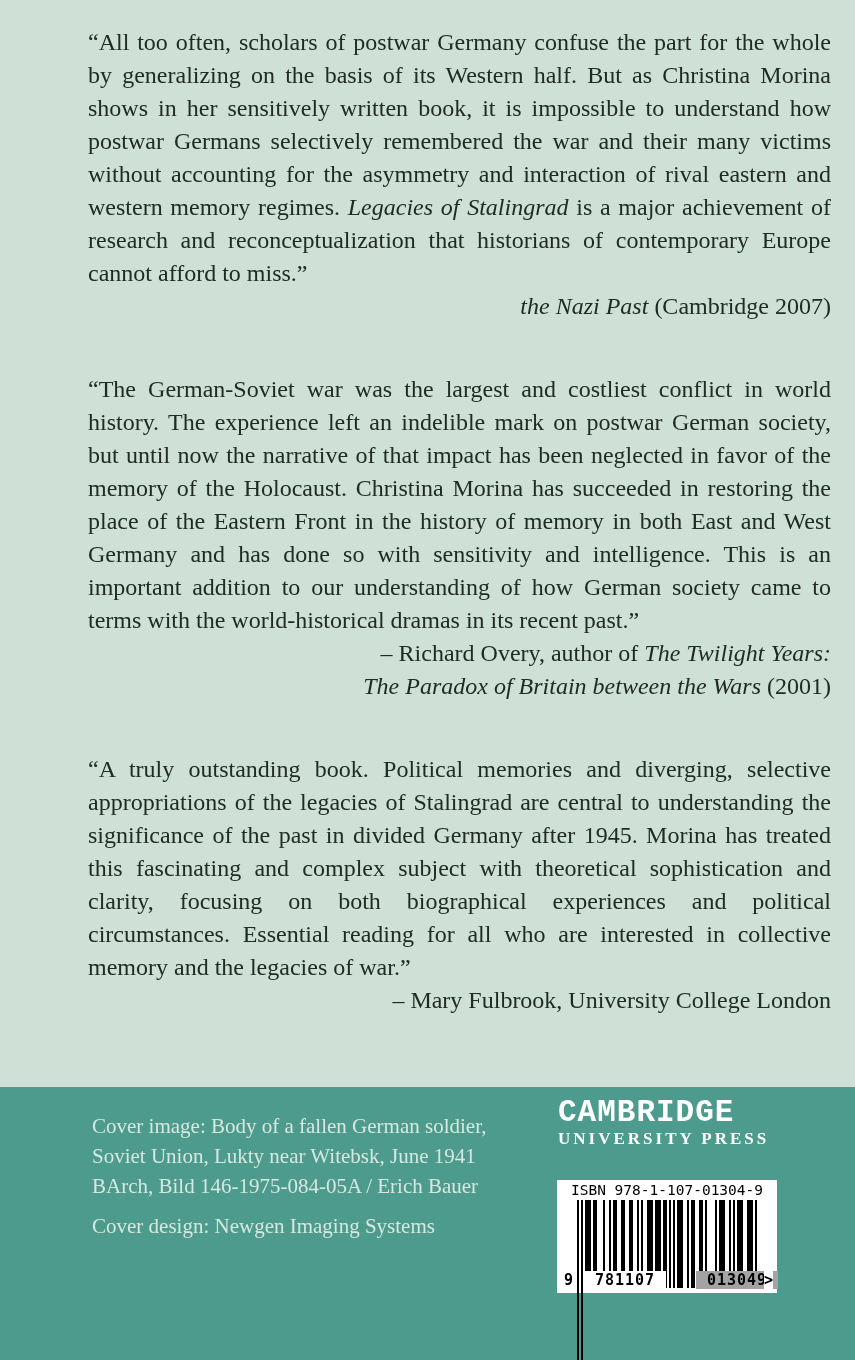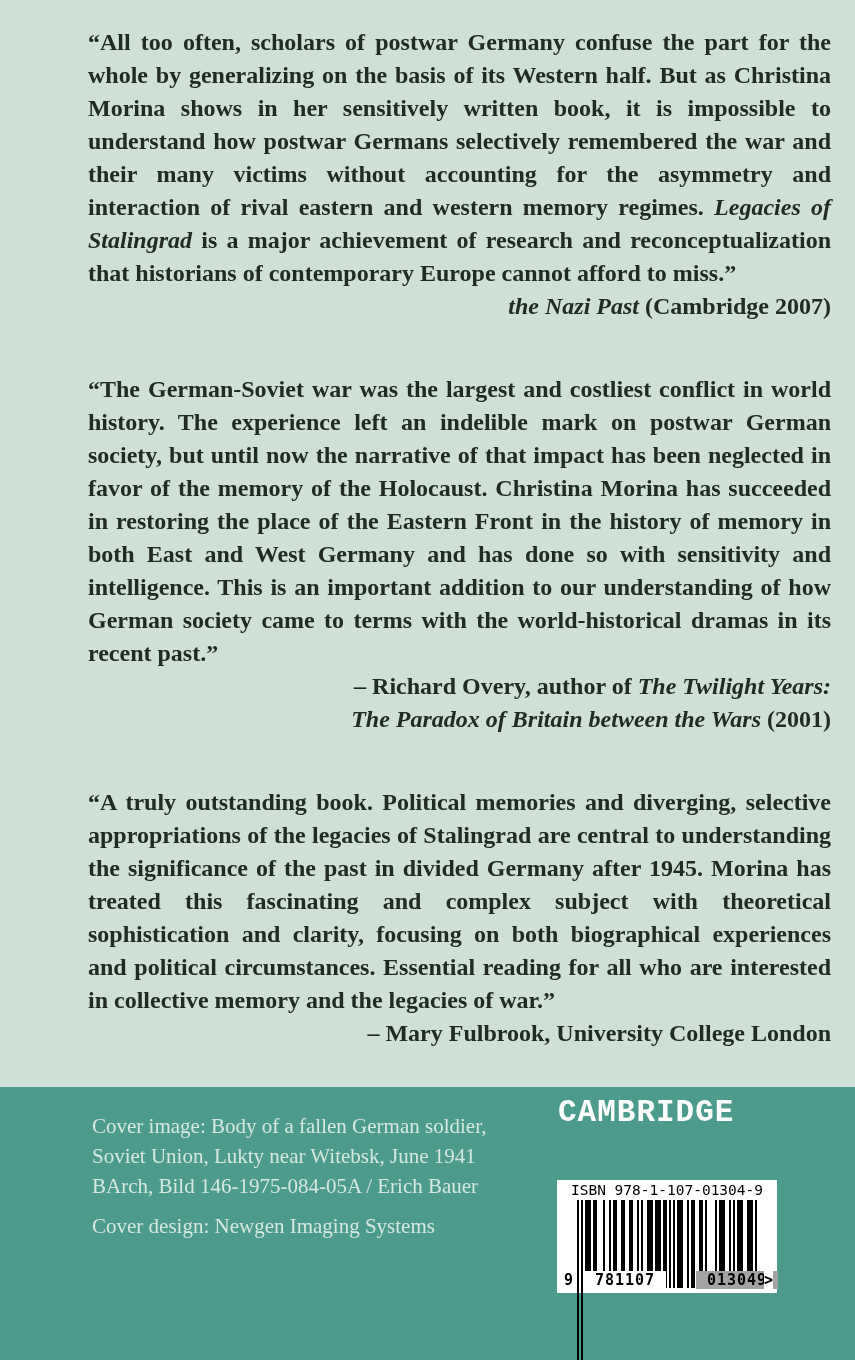--- a/index.html
+++ b/index.html
@@ -2,21 +2,21 @@
 <html><head>
 <meta charset="utf-8">
 <style>
   html,body{margin:0;padding:0;}
   body{width:855px;height:1360px;background:#cfe0d6;font-family:"Liberation Serif", serif;}
   .cover{position:relative;width:855px;height:1360px;overflow:hidden;}
 
   
   .quotes{position:absolute;top:0;left:0;width:855px;height:1087px;background:#cfe0d6;
           box-sizing:border-box;padding:26px 24px 0 88px;color:#212b26;}
-  .quote-block{margin-bottom:50px;font-weight:bold;}
+  .quote-block{margin-bottom:50px;}
   .quote-text{margin:0;font-size:24px;line-height:33px;text-align:justify;}
   .quote-text em{font-style:italic;}
   .attribution{font-size:24px;line-height:33px;text-align:right;}
   .attribution em{font-style:italic;}
 
   
   .band{position:absolute;left:0;top:1087px;width:855px;height:273px;background:#4d9b8c;}
   .credits{position:absolute;left:92px;top:24px;color:#d7e8e0;font-size:21px;line-height:30px;}
   .credits .design{margin-top:10px;}
 
@@ -72,20 +72,21 @@
 
     <div class="credits">
       <div>Cover image: Body of a fallen German soldier,</div>
       <div>Soviet Union, Lukty near Witebsk, June 1941</div>
       <div>BArch, Bild 146-1975-084-05A / Erich Bauer</div>
       <div class="design">Cover design: Newgen Imaging Systems</div>
     </div>
 
     <div class="publisher">
       <div class="pub-name">CAMBRIDGE</div>
+      <div class="pub-sub">UNIVERSITY PRESS</div>
     </div>
 
     <div class="barcode-box">
       <div class="isbn-label">ISBN 978-1-107-01304-9</div>
       <div class="bars-wrap" id="bars"><span class="module m1" style="width: 2px;"></span><span class="module m0" style="width: 2px;"></span><span class="module m1" style="width: 2px;"></span><span class="module m0" style="width: 2px;"></span><span class="module m1" style="width: 2px;"></span><span class="module m1" style="width: 2px;"></span><span class="module m1" style="width: 2px;"></span><span class="module m0" style="width: 2px;"></span><span class="module m1" style="width: 2px;"></span><span class="module m1" style="width: 2px;"></span><span class="module m0" style="width: 2px;"></span><span class="module m0" style="width: 2px;"></span><span class="module m0" style="width: 2px;"></span><span class="module m1" style="width: 2px;"></span><span class="module m0" style="width: 2px;"></span><span class="module m0" style="width: 2px;"></span><span class="module m1" style="width: 2px;"></span><span class="module m0" style="width: 2px;"></span><span class="module m1" style="width: 2px;"></span><span class="module m1" style="width: 2px;"></span><span class="module m0" style="width: 2px;"></span><span class="module m0" style="width: 2px;"></span><span class="module m1" style="width: 2px;"></span><span class="module m1" style="width: 2px;"></span><span class="module m0" style="width: 2px;"></span><span class="module m0" style="width: 2px;"></span><span class="module m1" style="width: 2px;"></span><span class="module m1" style="width: 2px;"></span><span class="module m0" style="width: 2px;"></span><span class="module m0" style="width: 2px;"></span><span class="module m1" style="width: 2px;"></span><span class="module m0" style="width: 2px;"></span><span class="module m1" style="width: 2px;"></span><span class="module m0" style="width: 2px;"></span><span class="module m0" style="width: 2px;"></span><span class="module m1" style="width: 2px;"></span><span class="module m1" style="width: 2px;"></span><span class="module m1" style="width: 2px;"></span><span class="module m0" style="width: 2px;"></span><span class="module m1" style="width: 2px;"></span><span class="module m1" style="width: 2px;"></span><span class="module m1" style="width: 2px;"></span><span class="module m0" style="width: 2px;"></span><span class="module m1" style="width: 2px;"></span><span class="module m1" style="width: 2px;"></span><span class="module m0" style="width: 2px;"></span><span class="module m1" style="width: 2px;"></span><span class="module m0" style="width: 2px;"></span><span class="module m1" style="width: 2px;"></span><span class="module m0" style="width: 2px;"></span><span class="module m1" style="width: 2px;"></span><span class="module m1" style="width: 2px;"></span><span class="module m1" style="width: 2px;"></span><span class="module m0" style="width: 2px;"></span><span class="module m0" style="width: 2px;"></span><span class="module m1" style="width: 2px;"></span><span class="module m0" style="width: 2px;"></span><span class="module m1" style="width: 2px;"></span><span class="module m1" style="width: 2px;"></span><span class="module m0" style="width: 2px;"></span><span class="module m0" style="width: 2px;"></span><span class="module m1" style="width: 2px;"></span><span class="module m1" style="width: 2px;"></span><span class="module m0" style="width: 2px;"></span><span class="module m1" style="width: 2px;"></span><span class="module m0" style="width: 2px;"></span><span class="module m0" style="width: 2px;"></span><span class="module m0" style="width: 2px;"></span><span class="module m0" style="width: 2px;"></span><span class="module m1" style="width: 2px;"></span><span class="module m0" style="width: 2px;"></span><span class="module m1" style="width: 2px;"></span><span class="module m1" style="width: 2px;"></span><span class="module m1" style="width: 2px;"></span><span class="module m0" style="width: 2px;"></span><span class="module m0" style="width: 2px;"></span><span class="module m1" style="width: 2px;"></span><span class="module m0" style="width: 2px;"></span><span class="module m1" style="width: 2px;"></span><span class="module m0" style="width: 2px;"></span><span class="module m1" style="width: 2px;"></span><span class="module m1" style="width: 2px;"></span><span class="module m1" style="width: 2px;"></span><span class="module m0" style="width: 2px;"></span><span class="module m0" style="width: 2px;"></span><span class="module m1" style="width: 2px;"></span><span class="module m1" style="width: 2px;"></span><span class="module m1" style="width: 2px;"></span><span class="module m0" style="width: 2px;"></span><span class="module m1" style="width: 2px;"></span><span class="module m0" style="width: 2px;"></span><span class="module m0" style="width: 2px;"></span><span class="module m1" style="width: 2px;"></span><span class="module m0" style="width: 2px;"></span><span class="module m1" style="width: 2px;"></span>
         <div class="ean-digits">
           <span class="first">9</span>
           <span class="g1">781107</span>
           <span class="g2">013049</span>
           <span class="arrow">&gt;</span>

